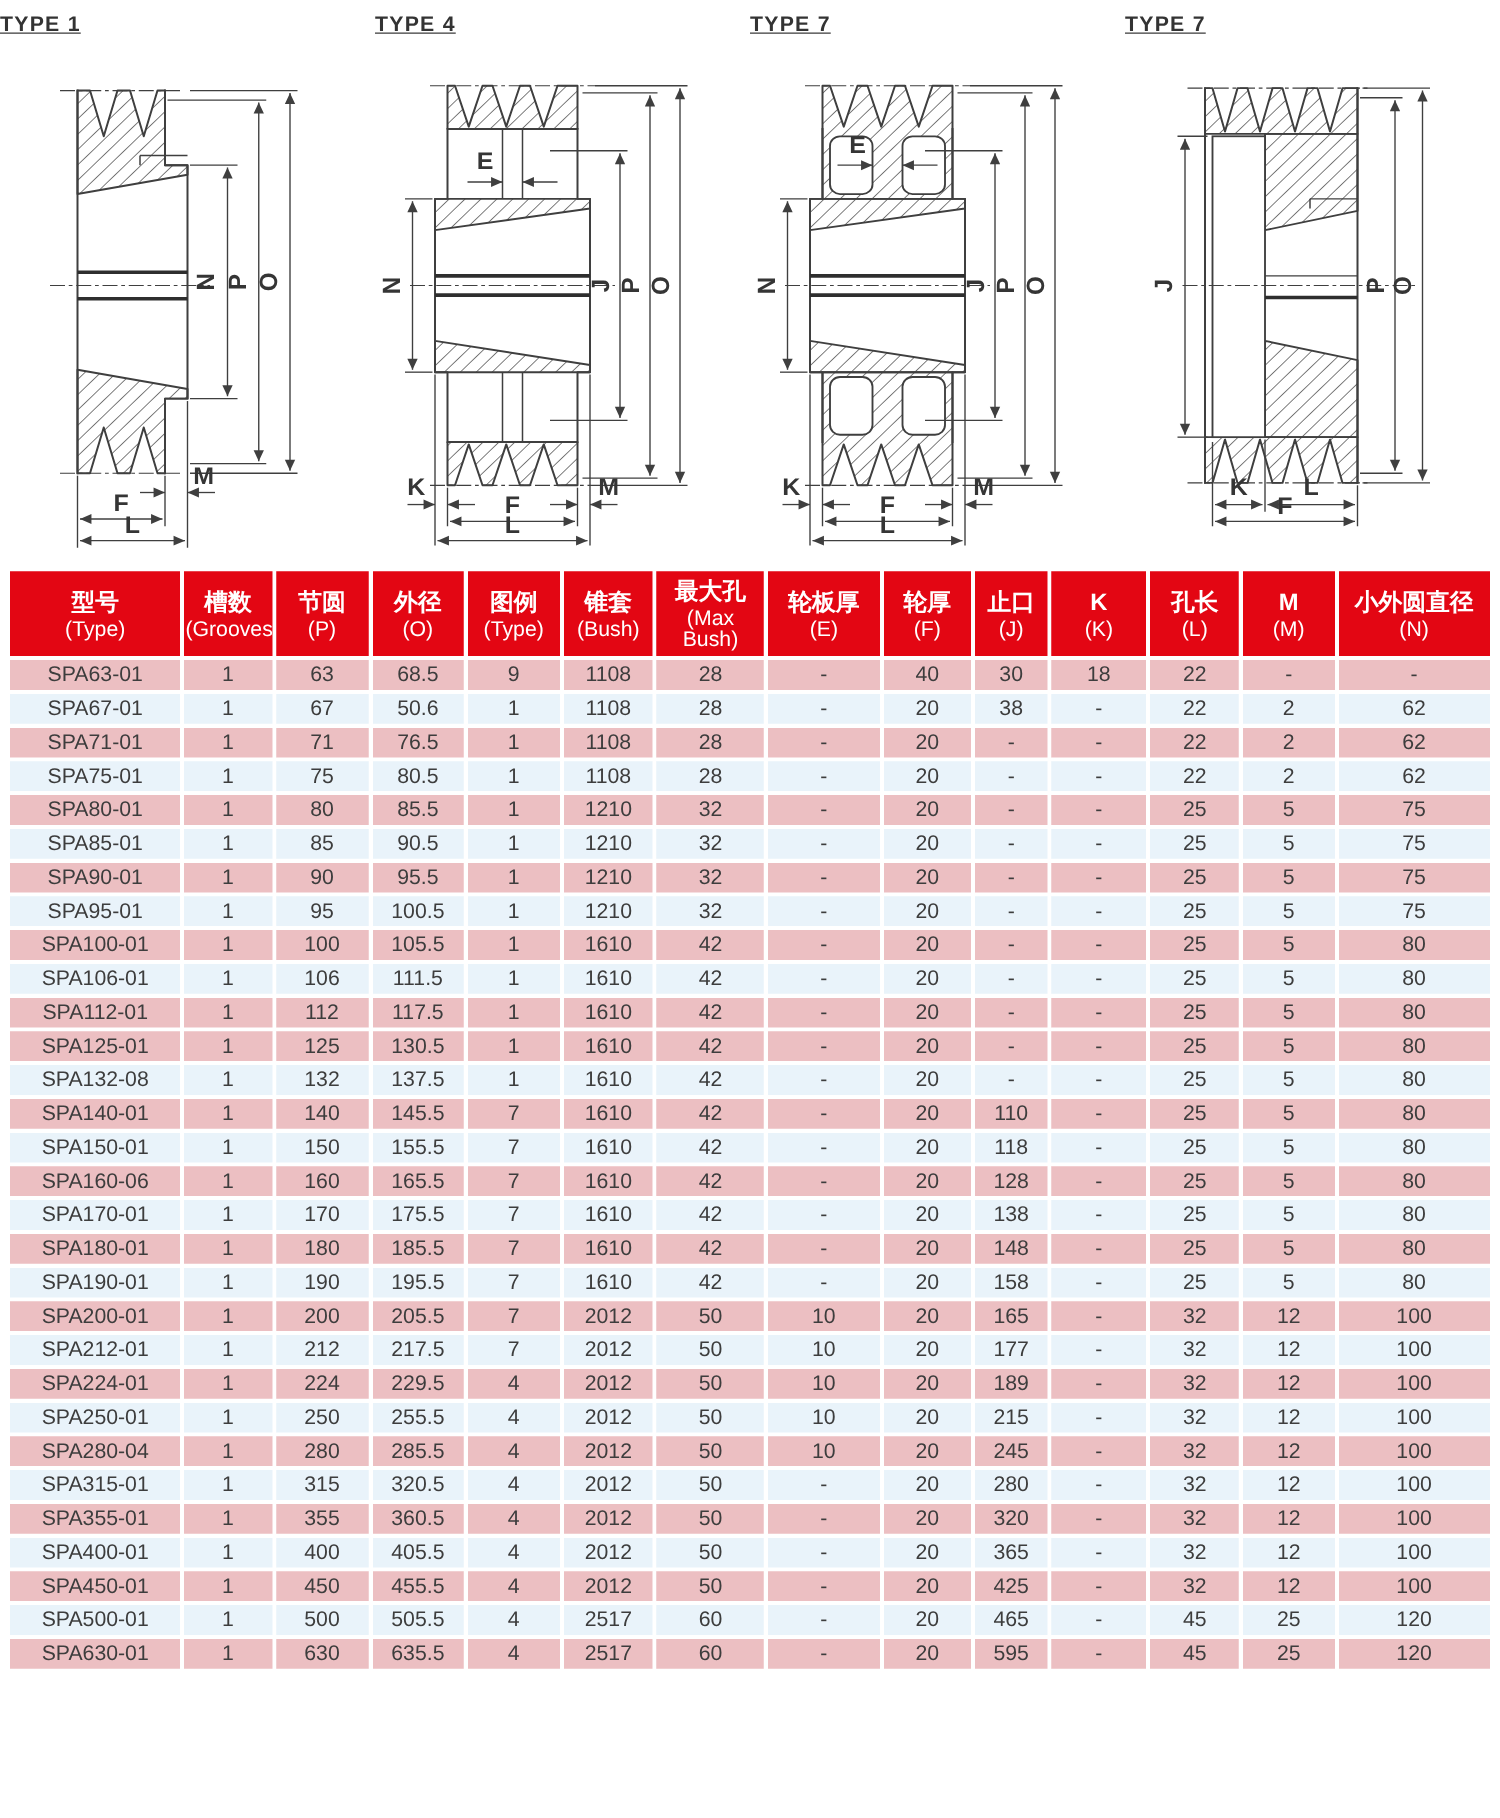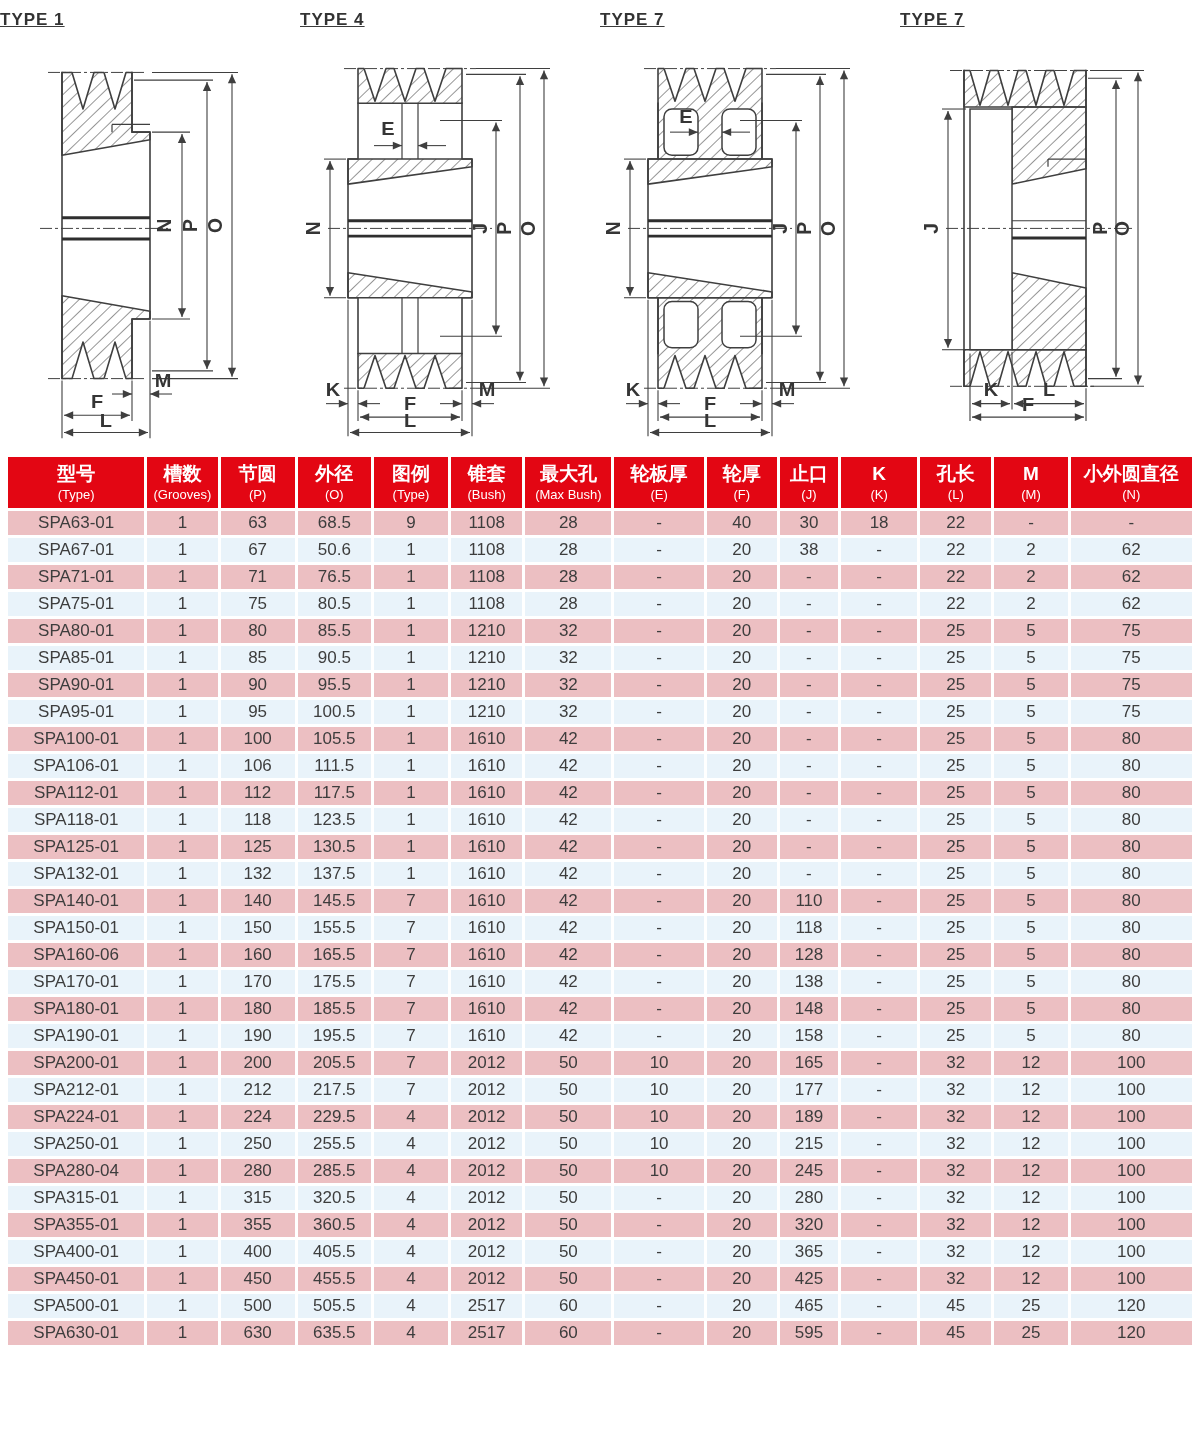--- a/index.html
+++ b/index.html
@@ -23,21 +23,21 @@
   .thin{stroke:var(--line);stroke-width:1.2;}
   .cl{stroke:var(--line);stroke-width:1;stroke-dasharray:12 3 3 3;}
   .dim{stroke:var(--line);stroke-width:1.1;fill:none;}
   .dt{font:600 20px "Liberation Sans","DejaVu Sans",sans-serif;fill:#353535;}
 
   
   .spec-table{border-collapse:collapse;table-layout:fixed;width:1190px;margin:4px auto 16px auto;}
   .spec-table th,.spec-table td{border:3px solid #fff;text-align:center;vertical-align:middle;overflow:hidden;}
   .spec-table th{background:var(--red);color:#fff;padding:5px 1px;}
   .hcn{font-size:19px;font-weight:bold;line-height:24px;}
-  .hen{font-size:13px;font-weight:normal;line-height:17px;}
+  .hen{font-size:17px;font-weight:normal;line-height:17px;}
   .spec-table td{height:27px;font-size:17px;padding:0 2px;color:#3d3d3d;}
   tr.r-pink td{background:var(--pink);}
   tr.r-blue td{background:var(--blue);}
 </style>
 </head>
 <body>
 
 <svg width="0" height="0" style="position:absolute" aria-hidden="true">
   <defs>
     <pattern id="hp" patternUnits="userSpaceOnUse" width="9" height="9" patternTransform="rotate(45)">
@@ -508,54 +508,38 @@
           <td>1610</td>
           <td>42</td>
           <td>-</td>
           <td>20</td>
           <td>-</td>
           <td>-</td>
           <td>25</td>
           <td>5</td>
           <td>80</td>
         </tr>
-        <tr class="r-blue">
-          <td>SPA118-01</td>
-          <td>1</td>
-          <td>118</td>
-          <td>123.5</td>
-          <td>1</td>
-          <td>1610</td>
-          <td>42</td>
-          <td>-</td>
-          <td>20</td>
-          <td>-</td>
-          <td>-</td>
-          <td>25</td>
-          <td>5</td>
-          <td>80</td>
-        </tr>
         <tr class="r-pink">
           <td>SPA125-01</td>
           <td>1</td>
           <td>125</td>
           <td>130.5</td>
           <td>1</td>
           <td>1610</td>
           <td>42</td>
           <td>-</td>
           <td>20</td>
           <td>-</td>
           <td>-</td>
           <td>25</td>
           <td>5</td>
           <td>80</td>
         </tr>
         <tr class="r-blue">
-          <td>SPA132-01</td>
+          <td>SPA132-08</td>
           <td>1</td>
           <td>132</td>
           <td>137.5</td>
           <td>1</td>
           <td>1610</td>
           <td>42</td>
           <td>-</td>
           <td>20</td>
           <td>-</td>
           <td>-</td>

